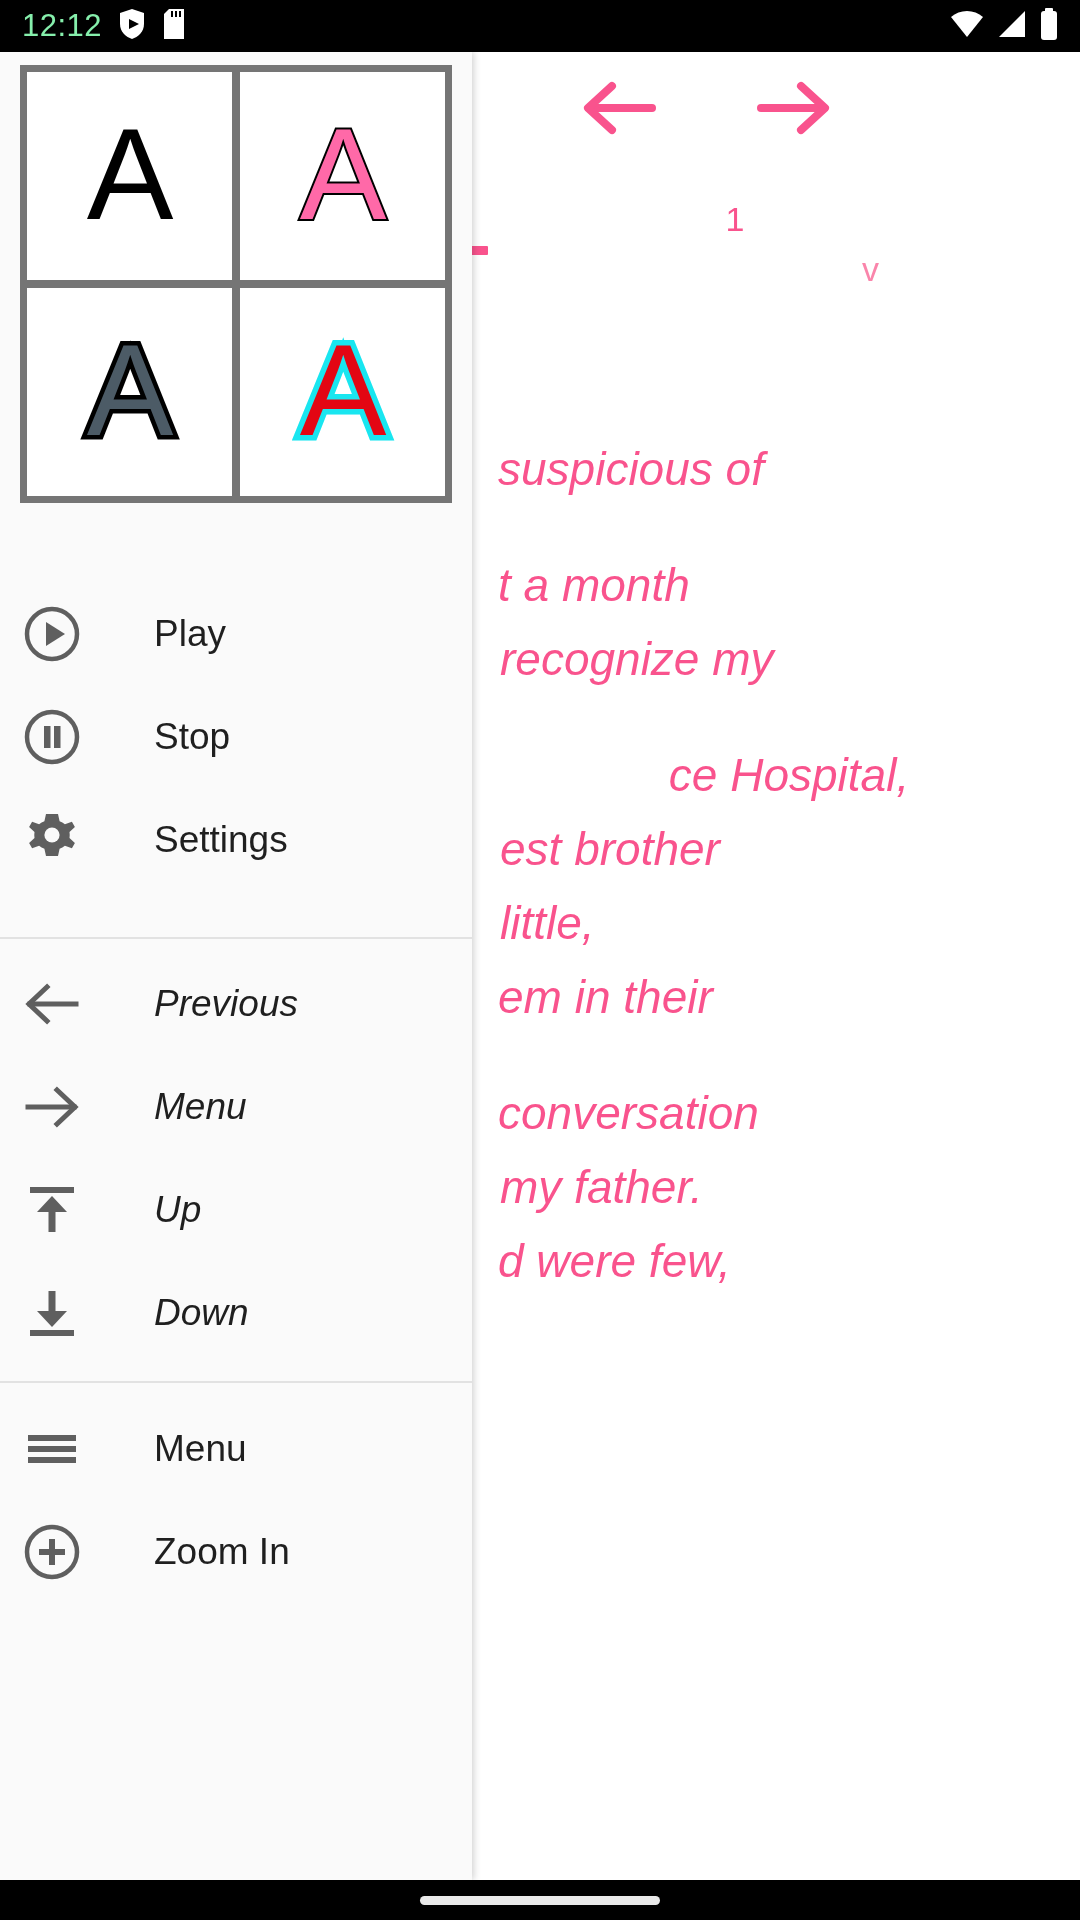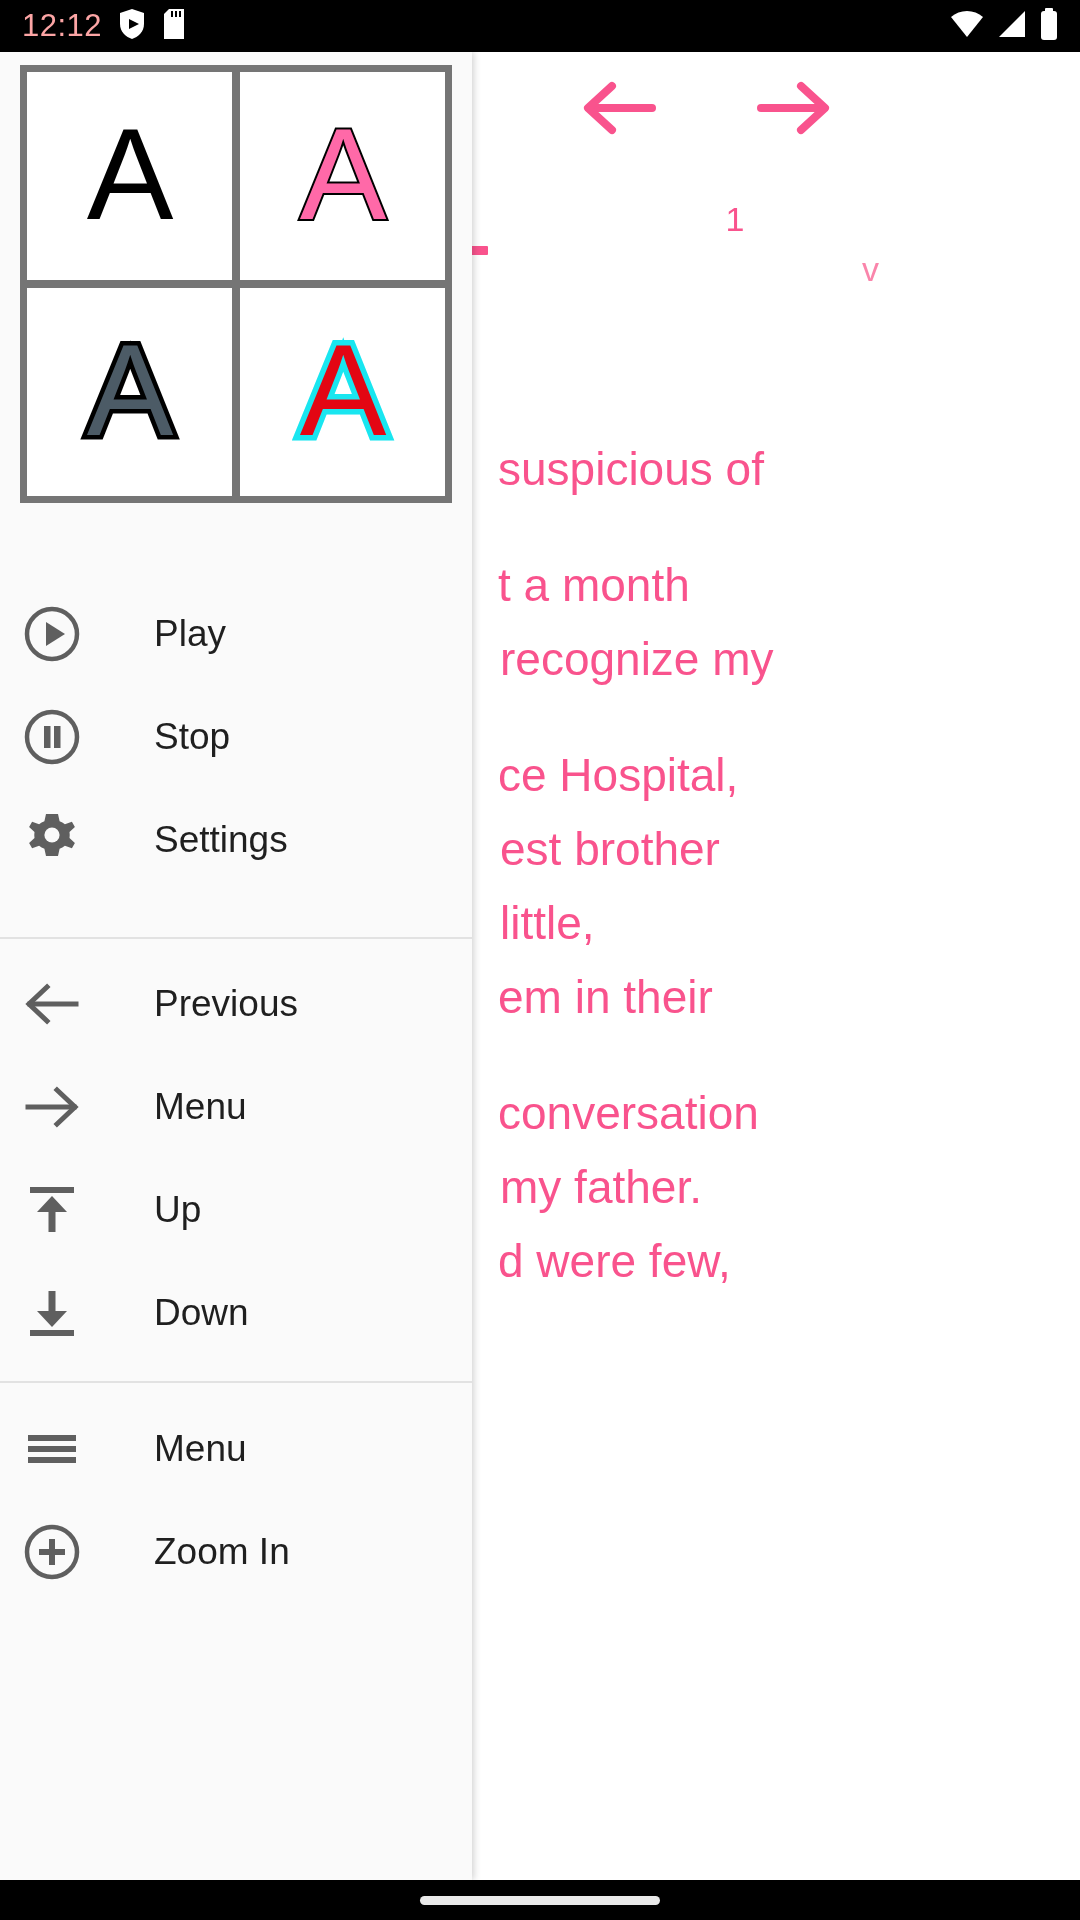--- a/index.html
+++ b/index.html
@@ -28,21 +28,21 @@
     padding: 0 22px;
     box-sizing: border-box;
     z-index: 60;
   }
   #status-left {
     display: flex;
     align-items: center;
     gap: 16px;
   }
   #status-clock {
-    color: #fca5a5;
+    color: #86efac;
     font-size: 31px;
     letter-spacing: 0.5px;
     font-family: "Liberation Sans", sans-serif;
   }
   #status-right {
     display: flex;
     align-items: center;
     gap: 13px;
   }
   .sb-icon { display: block; }
@@ -100,20 +100,21 @@
     top: 380px; left: 0;
     width: 1080px;
     padding-left: 0;
   }
   .reader-line {
     color: #f9538d;
     font-size: 46px;
     line-height: 74px;
     white-space: nowrap;
     font-family: "Liberation Sans", sans-serif;
+    font-style: italic;
   }
   .reader-gap { height: 42px; }
 
   
   #drawer {
     position: absolute;
     top: 52px; left: 0;
     width: 472px;
     height: 1828px;
     background: #fafafa;
@@ -143,21 +144,21 @@
     justify-content: center;
   }
   .swatch svg { display: block; }
 
   
   #menu-group-1 { position: absolute; top: 530px; left: 0; width: 472px; }
   #menu-divider-1 {
     position: absolute; top: 885px; left: 0;
     width: 472px; height: 2px; background: #e2e2e2;
   }
-  #menu-group-2 { position: absolute; top: 900px; left: 0; width: 376px; }
+  #menu-group-2 { position: absolute; top: 900px; left: 0; width: 376px; font-style: italic; }
   #menu-divider-2 {
     position: absolute; top: 1329px; left: 0;
     width: 472px; height: 2px; background: #e2e2e2;
   }
   #menu-group-3 { position: absolute; top: 1345px; left: 0; width: 389px; }
 
   .menu-item {
     height: 103px;
     display: flex;
     align-items: center;
@@ -224,21 +225,21 @@
   <div id="reader-page-num">1</div>
   <div id="reader-side-glyph">v</div>
   <div id="reader-dash"></div>
 
   <div id="reader-body">
     <div class="reader-line" style="padding-left:498px;">suspicious of</div>
     <div class="reader-gap"></div>
     <div class="reader-line" style="padding-left:498px;">t a month</div>
     <div class="reader-line" style="padding-left:500px;">recognize my</div>
     <div class="reader-gap"></div>
-    <div class="reader-line" style="padding-left:498px;">ce Hospital,</div>
+    <div class="reader-line" style="padding-left:498px;text-align:center;">ce Hospital,</div>
     <div class="reader-line" style="padding-left:500px;">est brother</div>
     <div class="reader-line" style="padding-left:500px;">little,</div>
     <div class="reader-line" style="padding-left:498px;">em in their</div>
     <div class="reader-gap"></div>
     <div class="reader-line" style="padding-left:498px;">conversation</div>
     <div class="reader-line" style="padding-left:500px;">my father.</div>
     <div class="reader-line" style="padding-left:498px;">d were few,</div>
   </div>
 </div>
 

